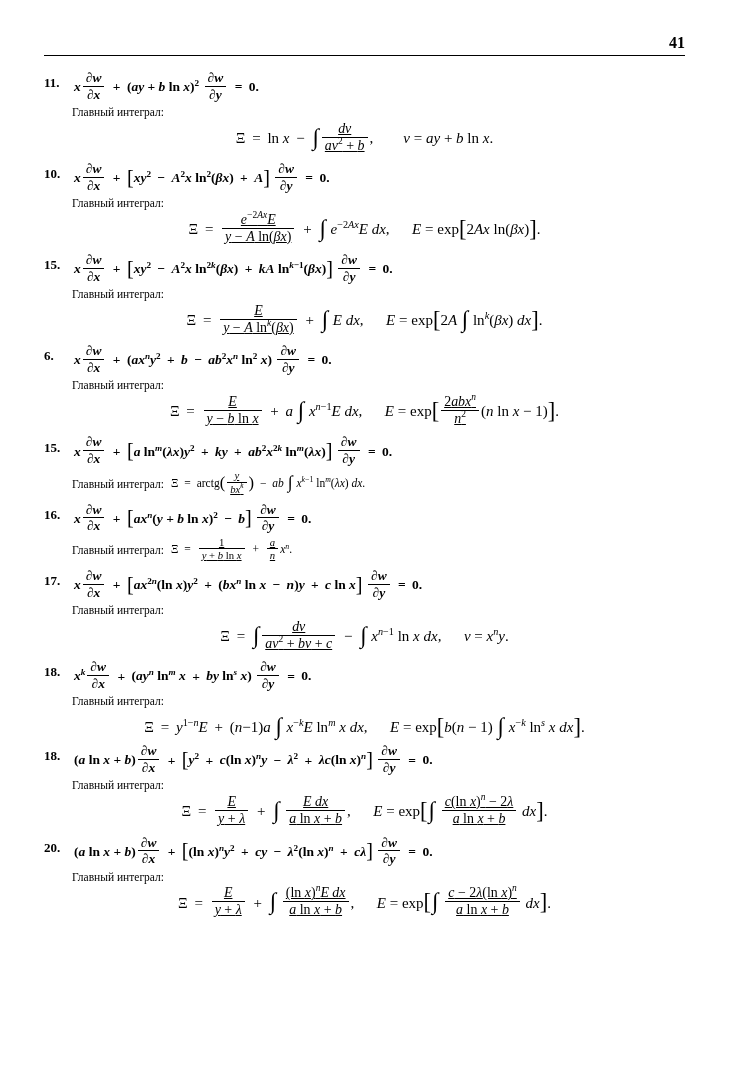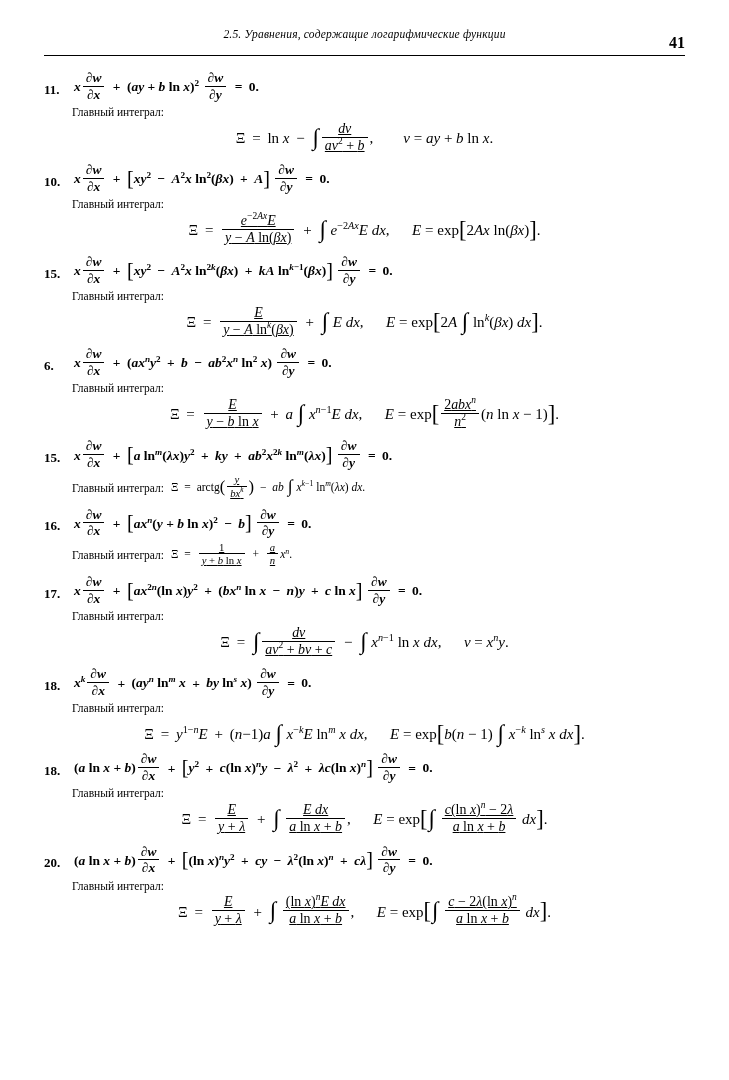--- a/index.html
+++ b/index.html
@@ -47,22 +47,21 @@
     border-bottom: 1.1px solid #000;
     margin-top: 3px;
     margin-bottom: 16px;
   }
   
   .entry {
     margin-bottom: 7px;
   }
   .eq-row {
     display: flex;
-    align-items: center;
-    margin-top: 8px;
+    align-items: flex-start;
   }
   .num {
     width: 30px;
     flex: 0 0 30px;
     font-weight: bold;
     font-size: 13px;
     padding-top: 3px;
   }
   .eq-main {
     flex: 1;
@@ -133,21 +132,20 @@
   }
   .xi { font-style: normal; }
   .op { margin: 0 3px; }
 </style>
 </head>
 <body>
 
 <div class="page">
 
   <div class="header">
-    <div class="header-title">2.5. Уравнения, содержащие логарифмические функции</div>
     <div class="page-number">41</div>
   </div>
   <div class="rule"></div>
 
   <div class="entry">
     <div class="eq-row">
       <div class="num">11.</div>
       <div class="eq-main">
         <span class="it">x</span><span class="frac">
             <span class="n it">∂w</span>

